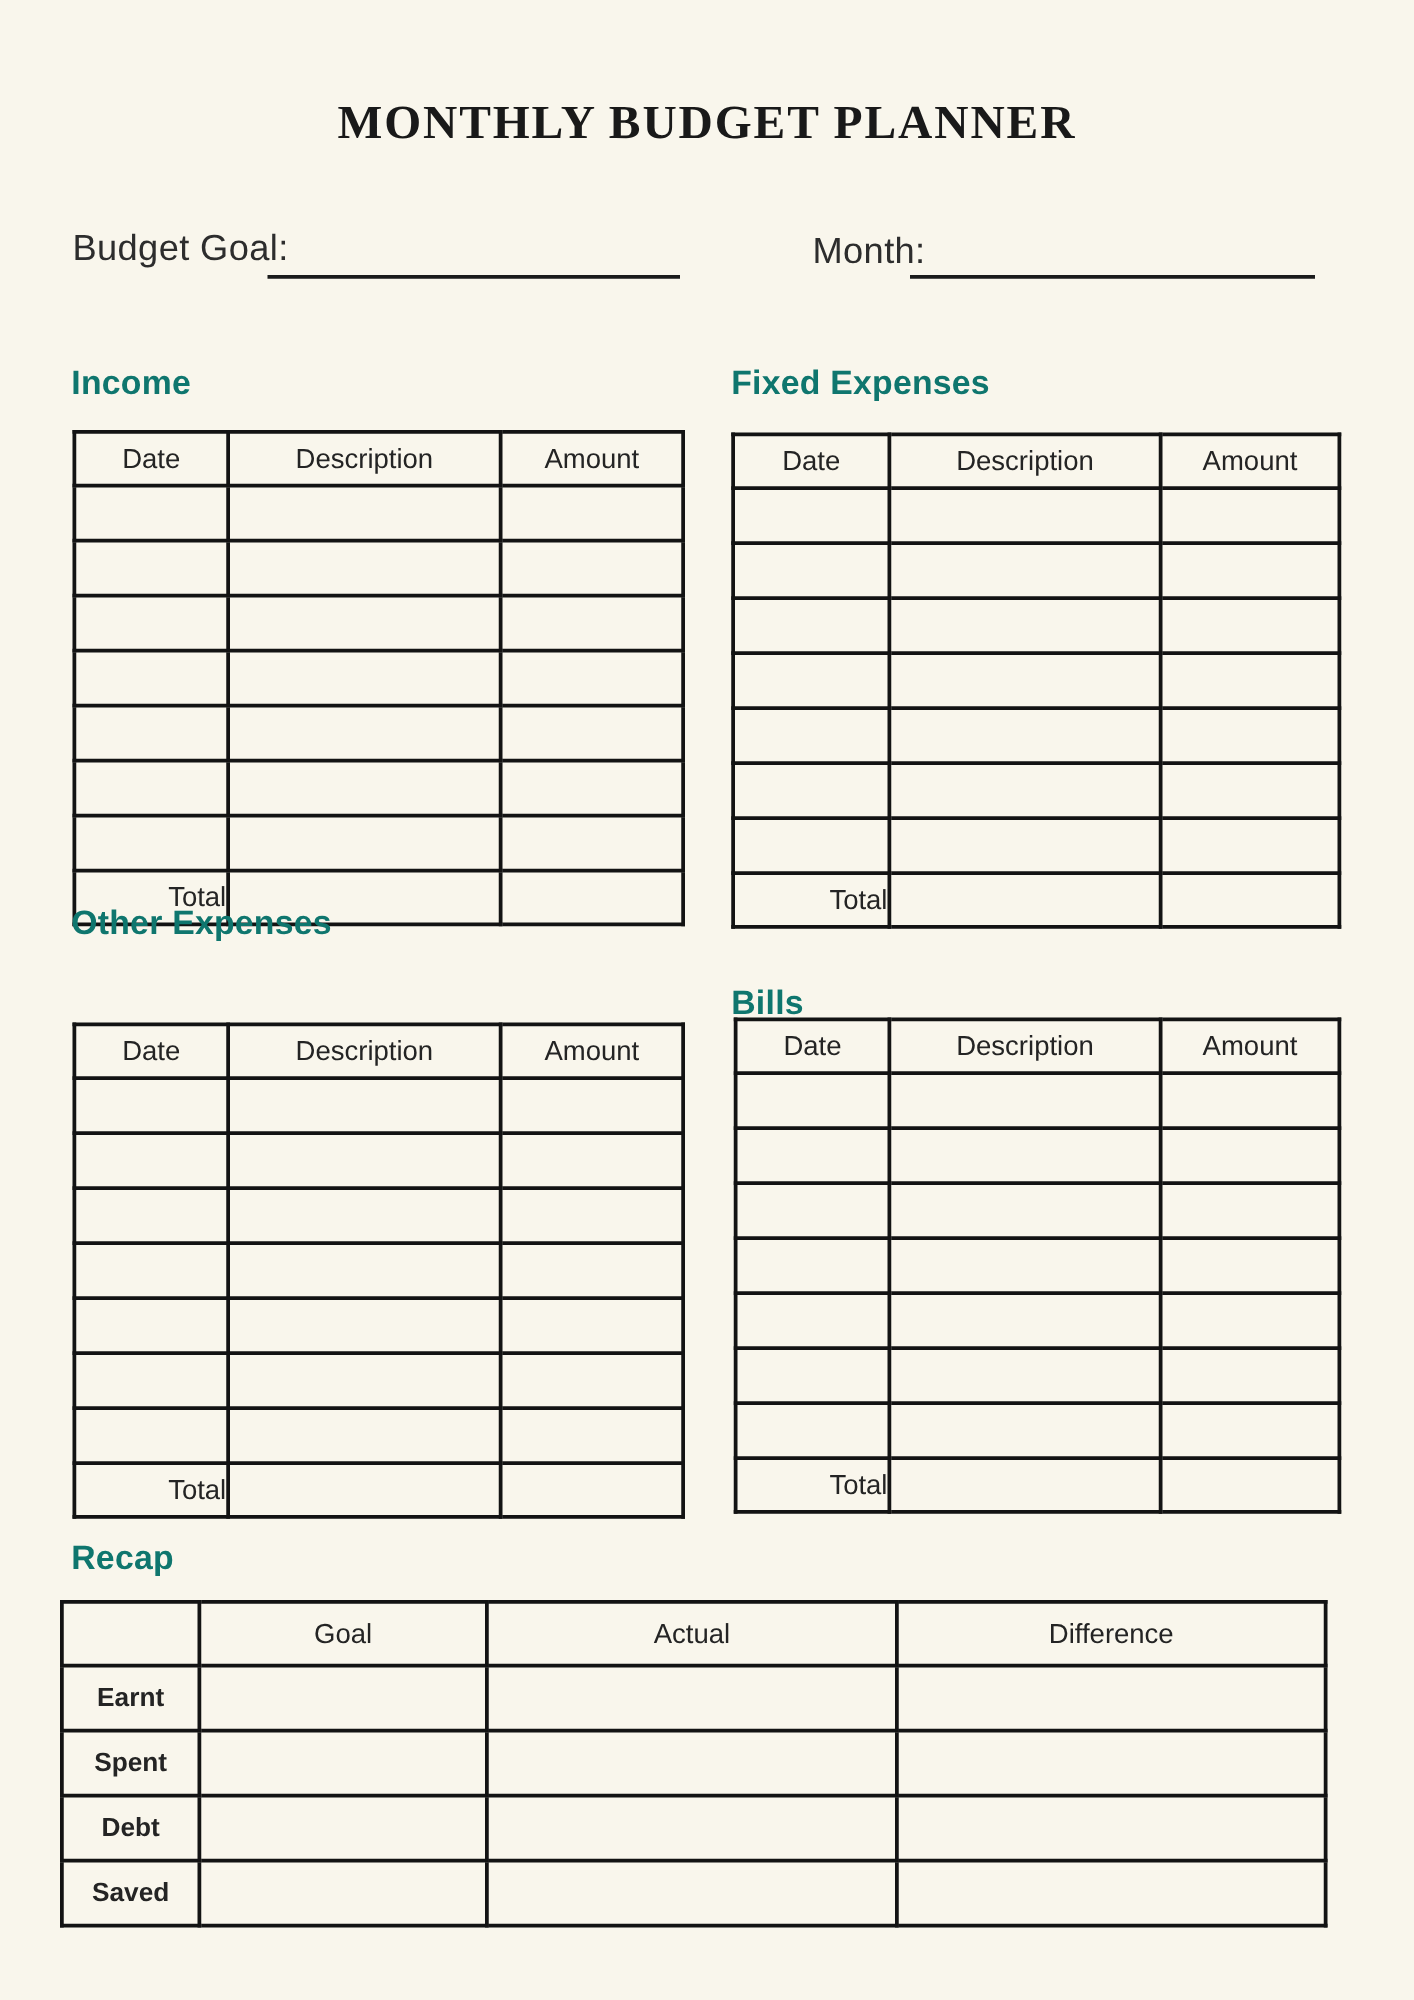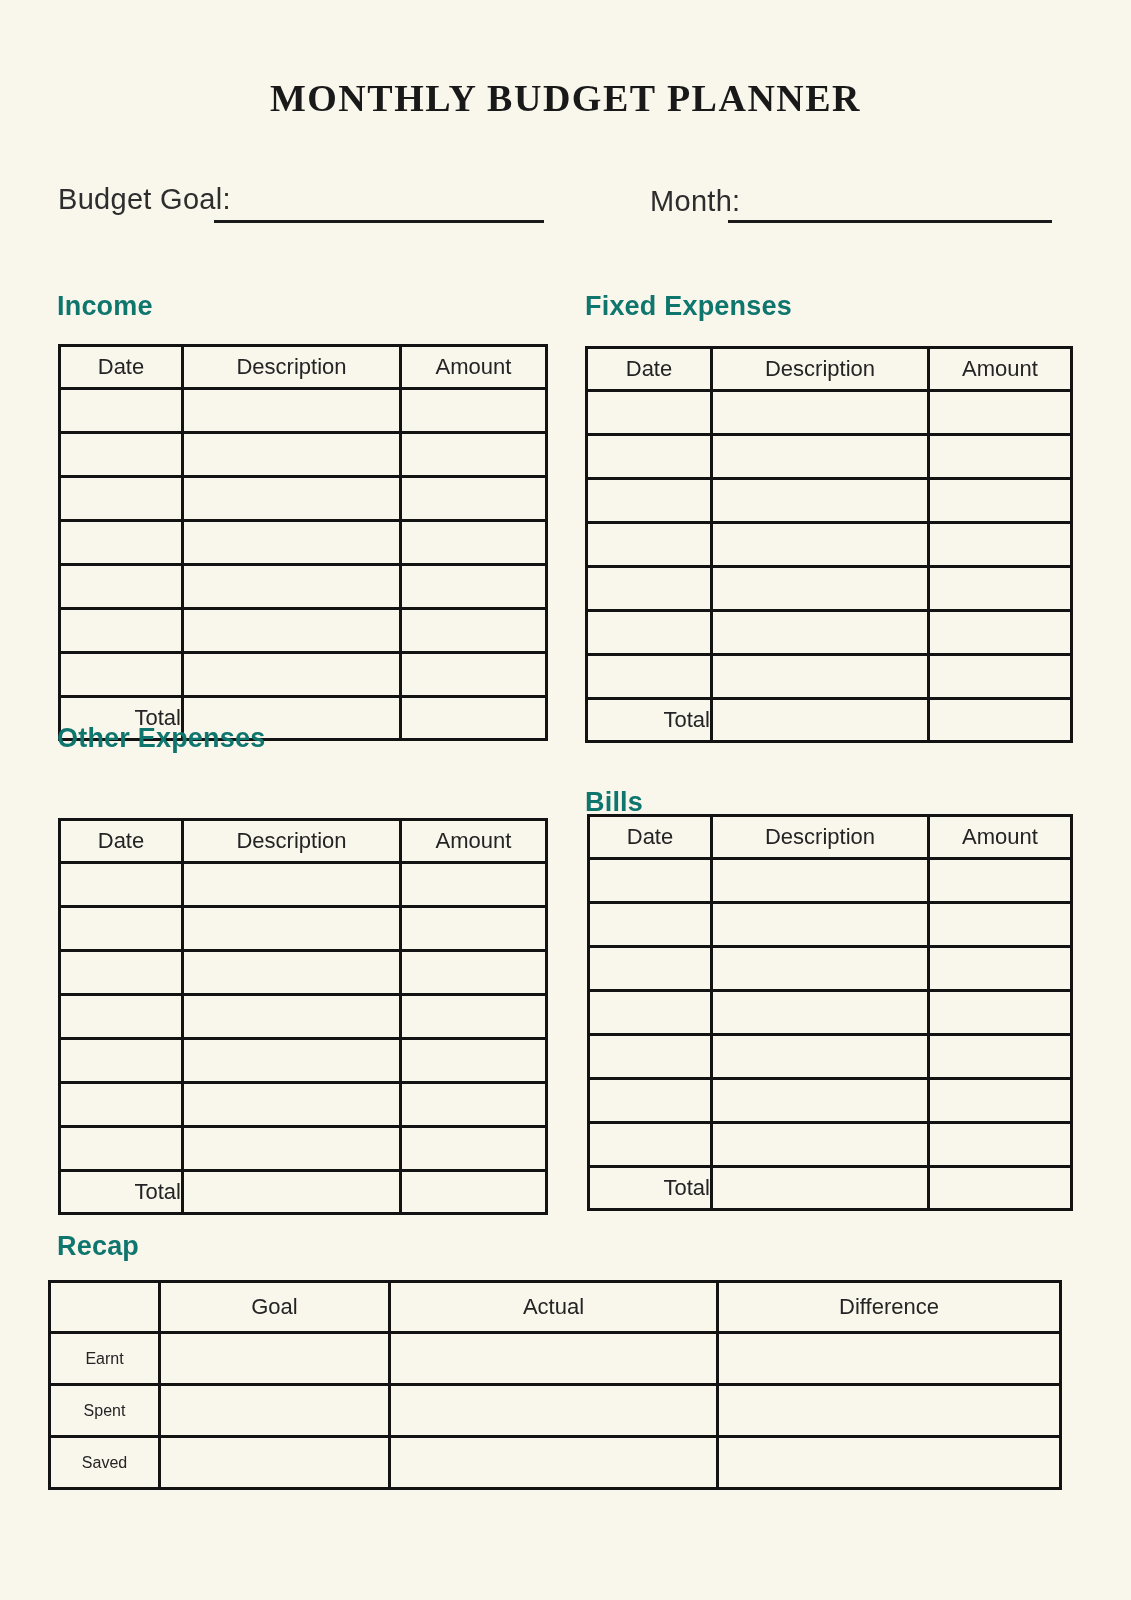--- a/index.html
+++ b/index.html
@@ -21,21 +21,21 @@
     position:absolute;border-collapse:collapse;table-layout:fixed;background:transparent;
   }
   .sheet th,.sheet td{
     border:3px solid #131313;font-weight:normal;font-size:22px;color:#242424;
     text-align:center;vertical-align:middle;padding:0;overflow:hidden;
   }
   .sheet th{height:40px;}
   .sheet td{height:41px;}
   .sheet tr.total-row td{height:40px;text-align:right;}
   table.recap th{height:48px;}
-  table.recap td{height:49px;font-size:16px;}
+  table.recap td{height:49px;font-size:21px;font-weight:bold;}
 </style>
 </head>
 <body>
 
 <div class="page">
 
   <div class="title">MONTHLY BUDGET PLANNER</div>
 
   <div class="field-label" style="left:58px;top:183px;">Budget Goal:</div>
   <div class="blank-line" style="left:214px;top:220px;width:330px;"></div>
@@ -288,20 +288,26 @@
         <td></td>
         <td></td>
       </tr>
       <tr>
         <td>Spent</td>
         <td></td>
         <td></td>
         <td></td>
       </tr>
       <tr>
+        <td>Debt</td>
+        <td></td>
+        <td></td>
+        <td></td>
+      </tr>
+      <tr>
         <td>Saved</td>
         <td></td>
         <td></td>
         <td></td>
       </tr>
     </tbody>
   </table>
 
 </div>
 

